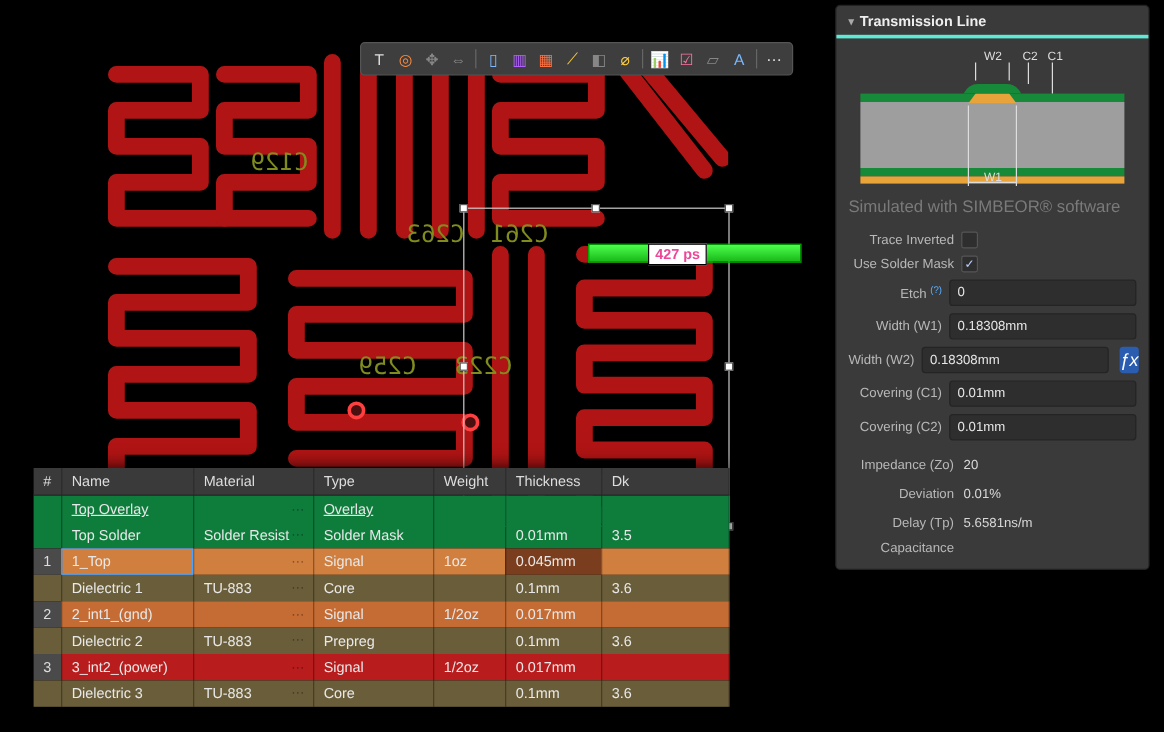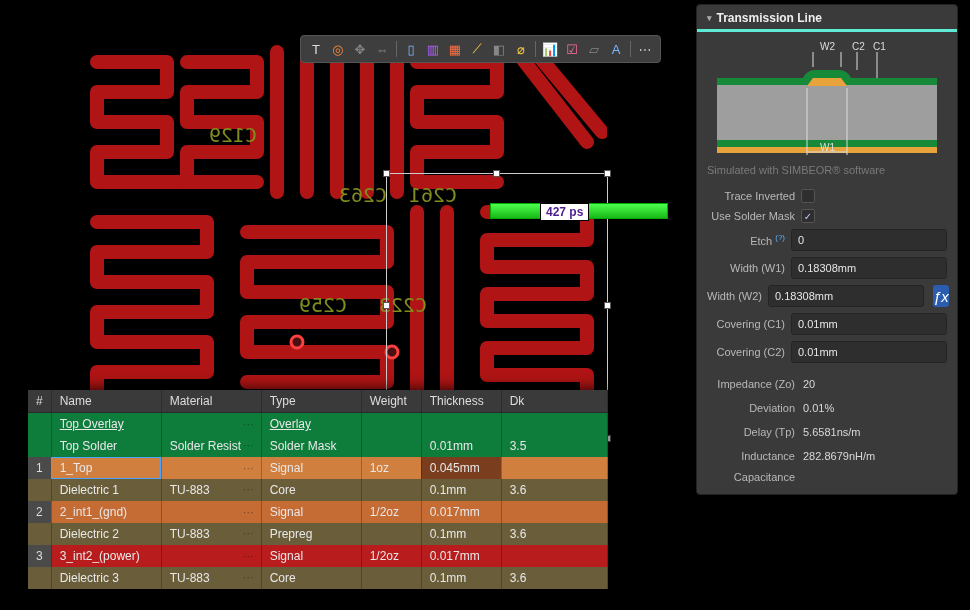--- a/index.html
+++ b/index.html
@@ -44,21 +44,21 @@
     position: absolute;
     left: 490px; top: 203px;
     width: 178px; height: 16px;
     background: linear-gradient(to bottom, #4dff4d, #18b818);
     border: 1px solid #0a0;
   }
   .delay-label {
     position: absolute;
     left: 540px; top: 203px;
     background: #fff;
-    color: #4c1d95;
+    color: #ec4899;
     font-weight: 600;
     font-size: 12px;
     padding: 1px 5px;
     border: 1px solid #000;
   }
 
   
   .toolbar {
     position: absolute;
     left: 300px; top: 35px;
@@ -132,21 +132,21 @@
     display:flex; align-items:center; gap:5px;
     padding: 6px 10px 4px;
     font-weight: 600;
     color: #eee;
     border-bottom: 3px solid #5eead4;
   }
   .panel-hdr::before {
     content:"▾"; font-size:9px; color:#aaa;
   }
   .diagram-wrap { padding: 8px 10px 4px; text-align: center; }
-  .sim-note { font-size: 11px; color:#7a7a7a; padding: 2px 10px 10px; }
+  .sim-note { font-size: 14px; color:#7a7a7a; padding: 2px 10px 10px; }
 
   .prop-row {
     display:flex; align-items:center;
     padding: 3px 10px;
     gap: 6px;
   }
   .prop-label {
     width: 88px;
     text-align: right;
     font-size: 11px;
@@ -431,19 +431,15 @@
     </div>
   <div class="prop-row">
       <div class="prop-label">Deviation</div>
       <div class="prop-value">0.01%</div>
     </div>
   <div class="prop-row">
       <div class="prop-label">Delay (Tp)</div>
       <div class="prop-value">5.6581ns/m</div>
     </div>
   <div class="prop-row">
-      <div class="prop-label">Inductance</div>
-      <div class="prop-value">282.8679nH/m</div>
-    </div>
-  <div class="prop-row">
       <div class="prop-label">Capacitance</div>
     </div>
 </div>
 
 </body></html>

